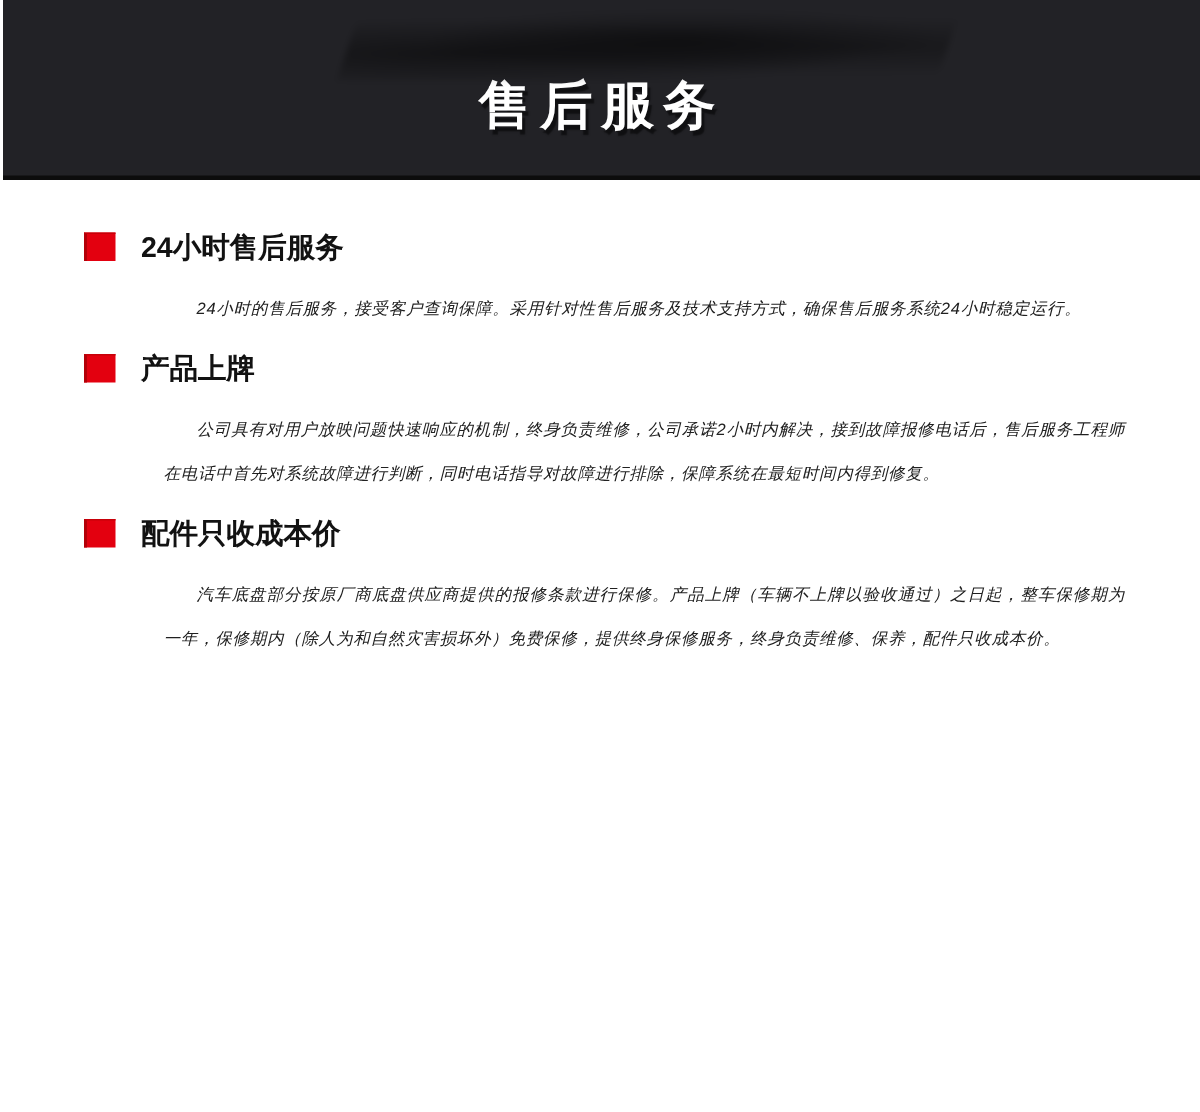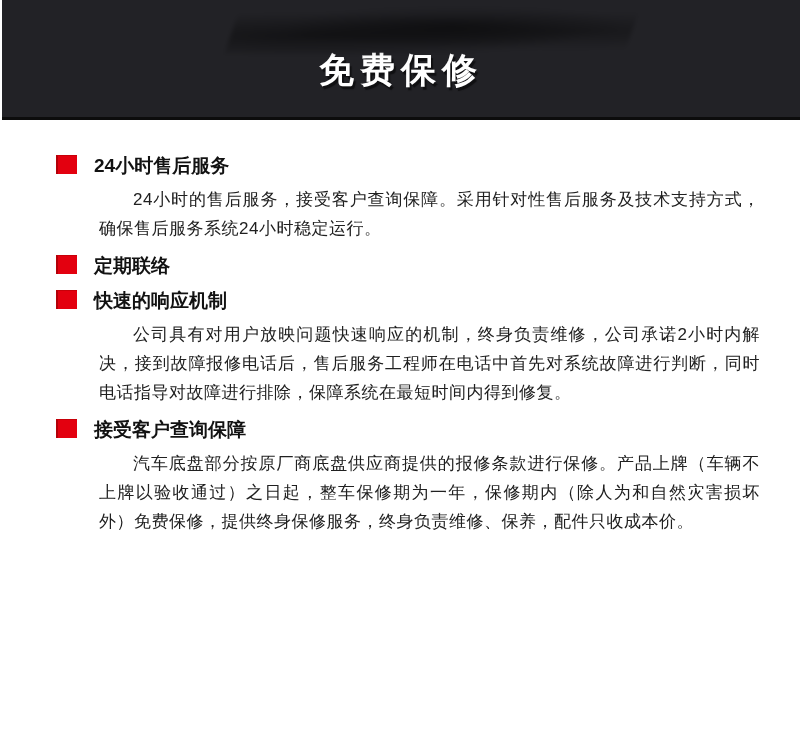--- a/index.html
+++ b/index.html
@@ -76,72 +76,69 @@
   }
   .sec-head h2 {
     margin: 0 0 0 17px;
     font-size: 19px;
     line-height: 24px;
     font-weight: bold;
     color: #121212;
   }
   .paras { margin-left: 39px; }
   .paras p {
-    margin: 4px;
-    font-size: 17px;
+    margin: 14px;
+    font-size: 11px;
     line-height: 29px;
     color: var(--body-text);
     text-indent: 2em;
     text-align: justify;
     letter-spacing: 0.5px;
+    font-style: italic;
   }
 </style>
 </head>
 <body>
 
 <div class="page">
 
   <header class="hero">
     <div class="watermark"></div>
-    <h1>免费保修</h1>
+    <h1>售后服务</h1>
   </header>
 
   <main class="content">
 
     <section class="sec">
       <div class="sec-head">
         <span class="bullet"></span>
         <h2>24小时售后服务</h2>
       </div>
       <div class="paras">
         <p>24小时的售后服务，接受客户查询保障。采用针对性售后服务及技术支持方式，确保售后服务系统24小时稳定运行。</p>
       </div>
     </section>
 
     <section class="sec">
       <div class="sec-head">
         <span class="bullet"></span>
-        <h2>定期联络</h2>
+        <h2>产品上牌</h2>
       </div>
     </section>
 
     <section class="sec">
-      <div class="sec-head">
-        <span class="bullet"></span>
-        <h2>快速的响应机制</h2>
-      </div>
       <div class="paras">
         <p>公司具有对用户放映问题快速响应的机制，终身负责维修，公司承诺2小时内解决，接到故障报修电话后，售后服务工程师在电话中首先对系统故障进行判断，同时电话指导对故障进行排除，保障系统在最短时间内得到修复。</p>
       </div>
     </section>
 
     <section class="sec">
       <div class="sec-head">
         <span class="bullet"></span>
-        <h2>接受客户查询保障</h2>
+        <h2>配件只收成本价</h2>
       </div>
       <div class="paras">
         <p>汽车底盘部分按原厂商底盘供应商提供的报修条款进行保修。产品上牌（车辆不上牌以验收通过）之日起，整车保修期为一年，保修期内（除人为和自然灾害损坏外）免费保修，提供终身保修服务，终身负责维修、保养，配件只收成本价。</p>
       </div>
     </section>
 
   </main>
 </div>
 
 </body></html>

